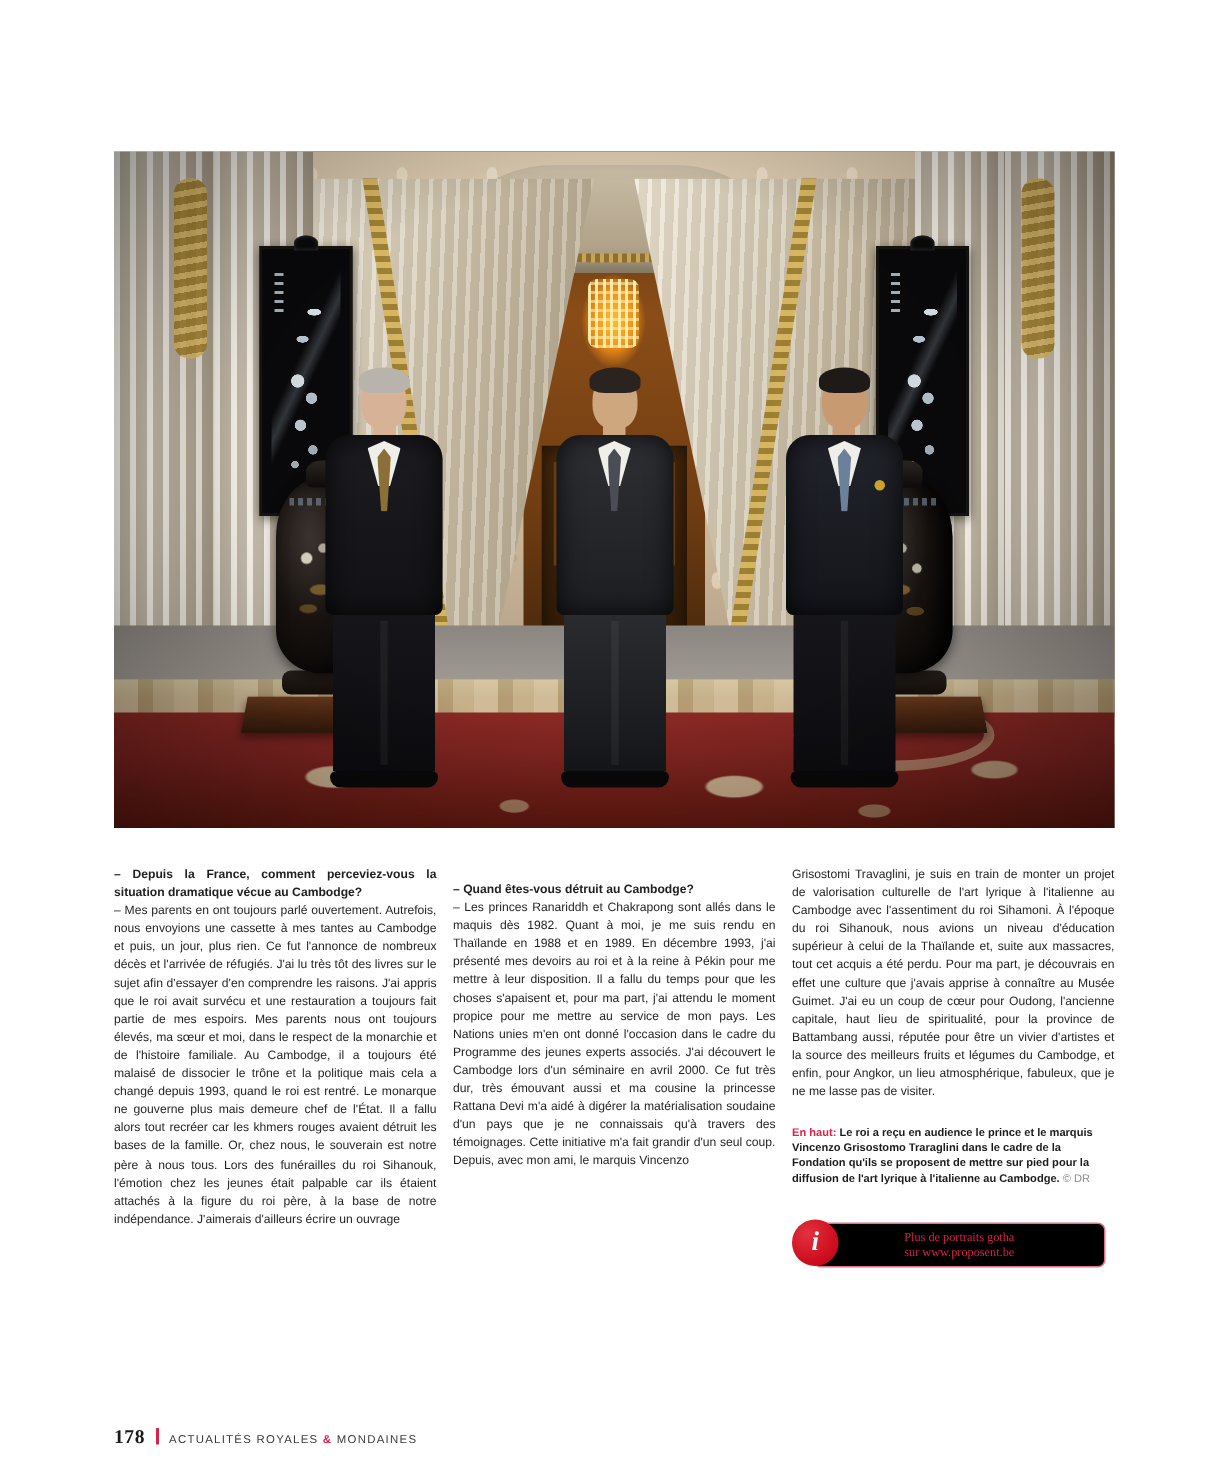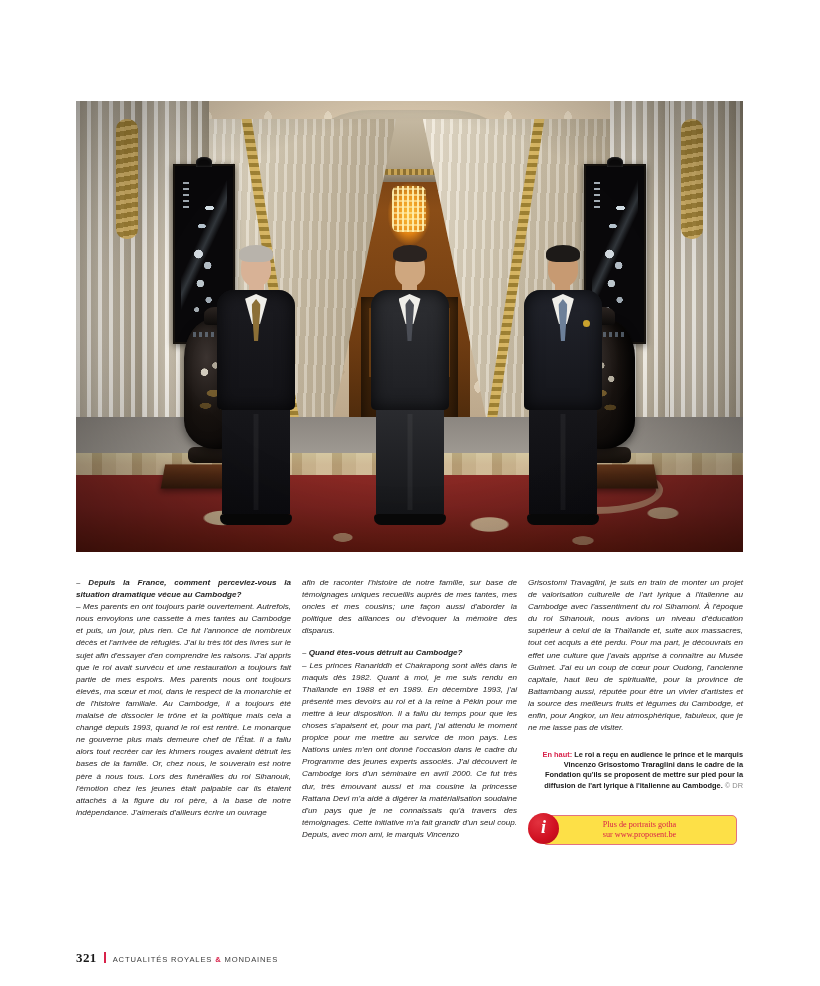--- a/index.html
+++ b/index.html
@@ -345,58 +345,57 @@
     gap: 11px;
   }
   .col { width: 215px; }
   .col p {
     margin: 0;
     font-size: 8.1px;
     line-height: 12.1px;
     color: #201f1f;
     text-align: justify;
     hyphens: auto;
-    font-style: italic;
     -webkit-hyphens: auto;
   }
   .q {
     font-weight: bold;
     color: #000;
     font-size: 8.1px;
     line-height: 12.1px;
     margin: 0;
     text-align: justify;
   }
   .q.spaced { margin-top: 10px; }
 
   
   .caption {
     margin-top: 16px;
     font-size: 7.4px;
     line-height: 10.1px;
     font-weight: bold;
     color: #1c1b1b;
-    text-align: right;
+    text-align: left;
   }
   .caption .lead { color: #d8224a; }
   .caption .credit { color: #8b8b8b; font-weight: normal; }
 
   
   .badge {
     position: relative;
     margin-top: 22px;
     height: 32px;
   }
   .badge-box {
     position: absolute;
     left: 14px; top: 2px;
     width: 193px; height: 28px;
     border: 1px solid #e2727f;
     border-radius: 5px;
-    background: #fde047;
+    background: #000000;
     display: flex; flex-direction: column;
     align-items: center; justify-content: center;
     gap: 1px;
   }
   .badge-line {
     font-family: "Liberation Serif", serif;
     font-size: 8.2px;
     line-height: 9.4px;
     color: #d8224a;
     white-space: nowrap;
@@ -570,21 +569,20 @@
   </div>
 
   <div class="columns">
 
     <div class="col">
       <p class="q">– Depuis la France, comment perceviez-vous la situation dramatique vécue au Cambodge?</p>
       <p>– Mes parents en ont toujours parlé ouvertement. Autrefois, nous envoyions une cassette à mes tantes au Cambodge et puis, un jour, plus rien. Ce fut l'annonce de nombreux décès et l'arrivée de réfugiés. J'ai lu très tôt des livres sur le sujet afin d'essayer d'en comprendre les raisons. J'ai appris que le roi avait survécu et une restauration a toujours fait partie de mes espoirs. Mes parents nous ont toujours élevés, ma sœur et moi, dans le respect de la monarchie et de l'histoire familiale. Au Cambodge, il a toujours été malaisé de dissocier le trône et la politique mais cela a changé depuis 1993, quand le roi est rentré. Le monarque ne gouverne plus mais demeure chef de l'État. Il a fallu alors tout recréer car les khmers rouges avaient détruit les bases de la famille. Or, chez nous, le souverain est notre père à nous tous. Lors des funérailles du roi Sihanouk, l'émotion chez les jeunes était palpable car ils étaient attachés à la figure du roi père, à la base de notre indépendance. J'aimerais d'ailleurs écrire un ouvrage</p>
     </div>
 
     <div class="col">
-      <p>afin de raconter l'histoire de notre famille, sur base de témoignages uniques recueillis auprès de mes tantes, mes oncles et mes cousins; une façon aussi d'aborder la politique des alliances ou d'évoquer la mémoire des disparus.</p>
       <p class="q spaced">– Quand êtes-vous détruit au Cambodge?</p>
       <p>– Les princes Ranariddh et Chakrapong sont allés dans le maquis dès 1982. Quant à moi, je me suis rendu en Thaïlande en 1988 et en 1989. En décembre 1993, j'ai présenté mes devoirs au roi et à la reine à Pékin pour me mettre à leur disposition. Il a fallu du temps pour que les choses s'apaisent et, pour ma part, j'ai attendu le moment propice pour me mettre au service de mon pays. Les Nations unies m'en ont donné l'occasion dans le cadre du Programme des jeunes experts associés. J'ai découvert le Cambodge lors d'un séminaire en avril 2000. Ce fut très dur, très émouvant aussi et ma cousine la princesse Rattana Devi m'a aidé à digérer la matérialisation soudaine d'un pays que je ne connaissais qu'à travers des témoignages. Cette initiative m'a fait grandir d'un seul coup. Depuis, avec mon ami, le marquis Vincenzo</p>
     </div>
 
     <div class="col">
       <p>Grisostomi Travaglini, je suis en train de monter un projet de valorisation culturelle de l'art lyrique à l'italienne au Cambodge avec l'assentiment du roi Sihamoni. À l'époque du roi Sihanouk, nous avions un niveau d'éducation supérieur à celui de la Thaïlande et, suite aux massacres, tout cet acquis a été perdu. Pour ma part, je découvrais en effet une culture que j'avais apprise à connaître au Musée Guimet. J'ai eu un coup de cœur pour Oudong, l'ancienne capitale, haut lieu de spiritualité, pour la province de Battambang aussi, réputée pour être un vivier d'artistes et la source des meilleurs fruits et légumes du Cambodge, et enfin, pour Angkor, un lieu atmosphérique, fabuleux, que je ne me lasse pas de visiter.</p>
 
       <div class="caption">
         <span class="lead">En haut:</span>
         <span>Le roi a reçu en audience le prince et le marquis Vincenzo Grisostomo Traraglini dans le cadre de la Fondation qu'ils se proposent de mettre sur pied pour la diffusion de l'art lyrique à l'italienne au Cambodge.</span>
@@ -598,18 +596,18 @@
         </div>
         <div class="badge-icon">
           <span>i</span>
         </div>
       </div>
     </div>
 
   </div>
 
   <div class="footer">
-    <span class="folio">321</span>
+    <span class="folio">178</span>
     <span class="folio-rule"></span>
     <span class="footer-title"><span>ACTUALITÉS ROYALES </span><span class="amp">&amp;</span><span> MONDAINES</span></span>
   </div>
 
 </div>
 
 </body></html>

